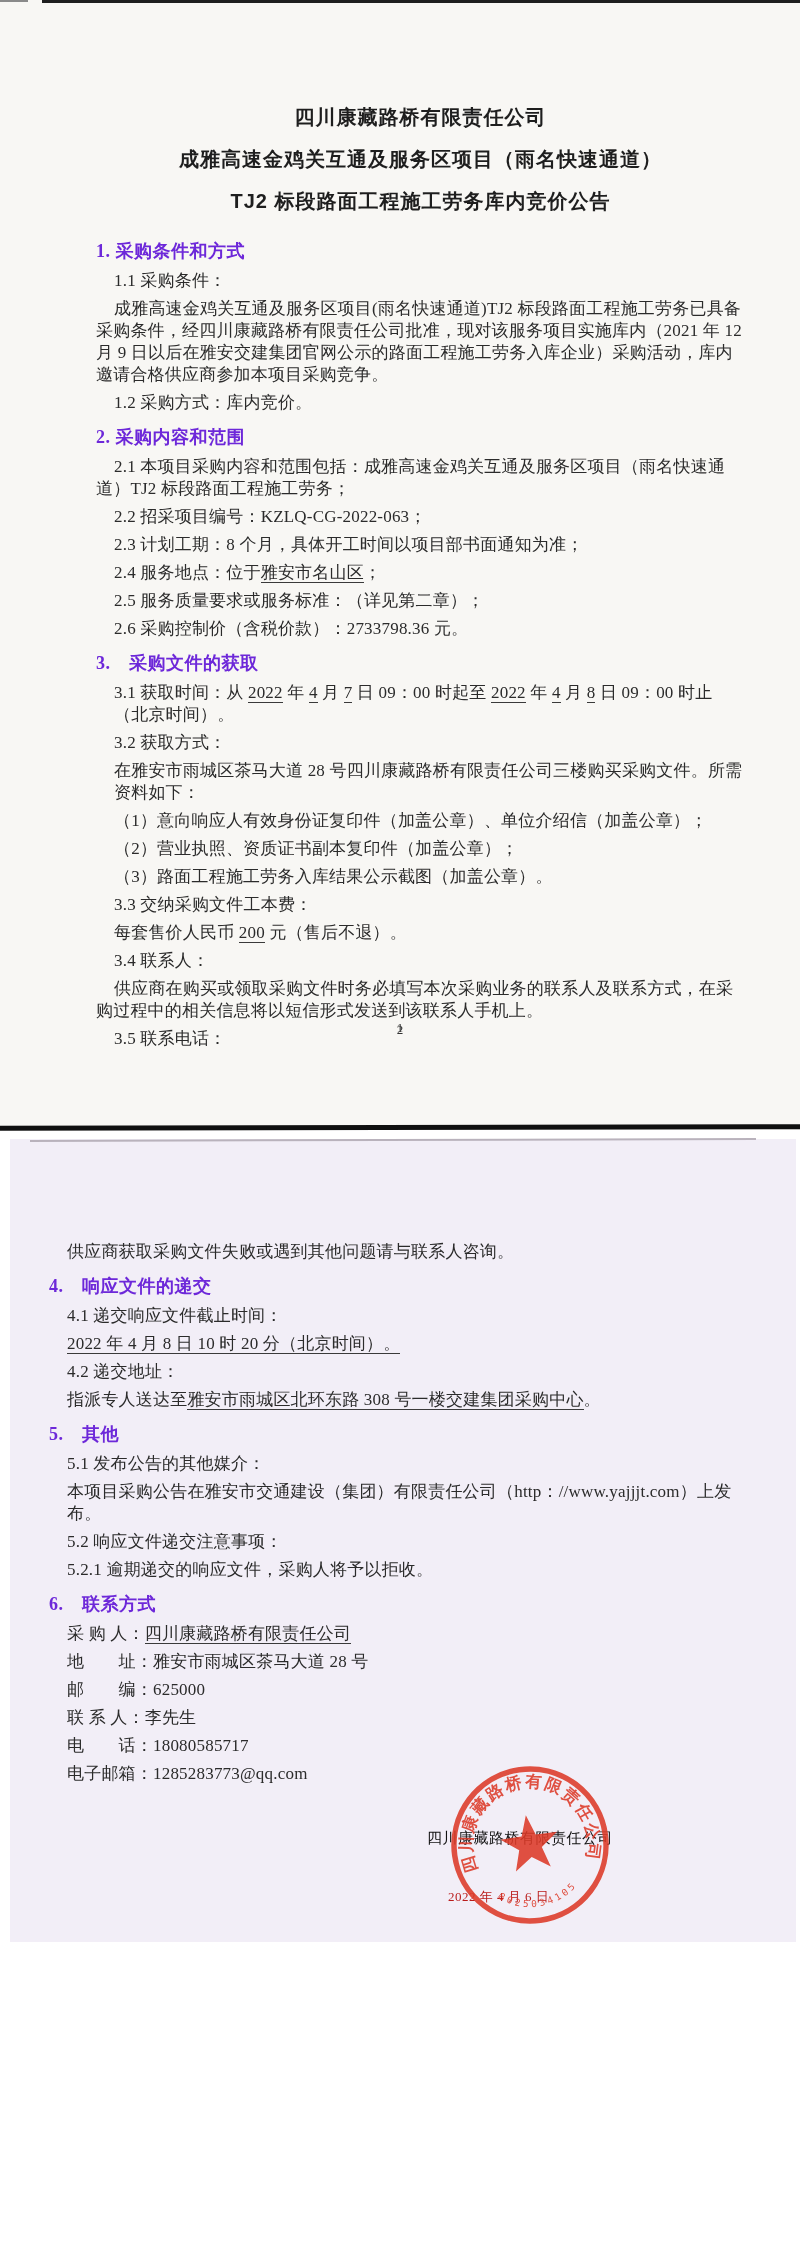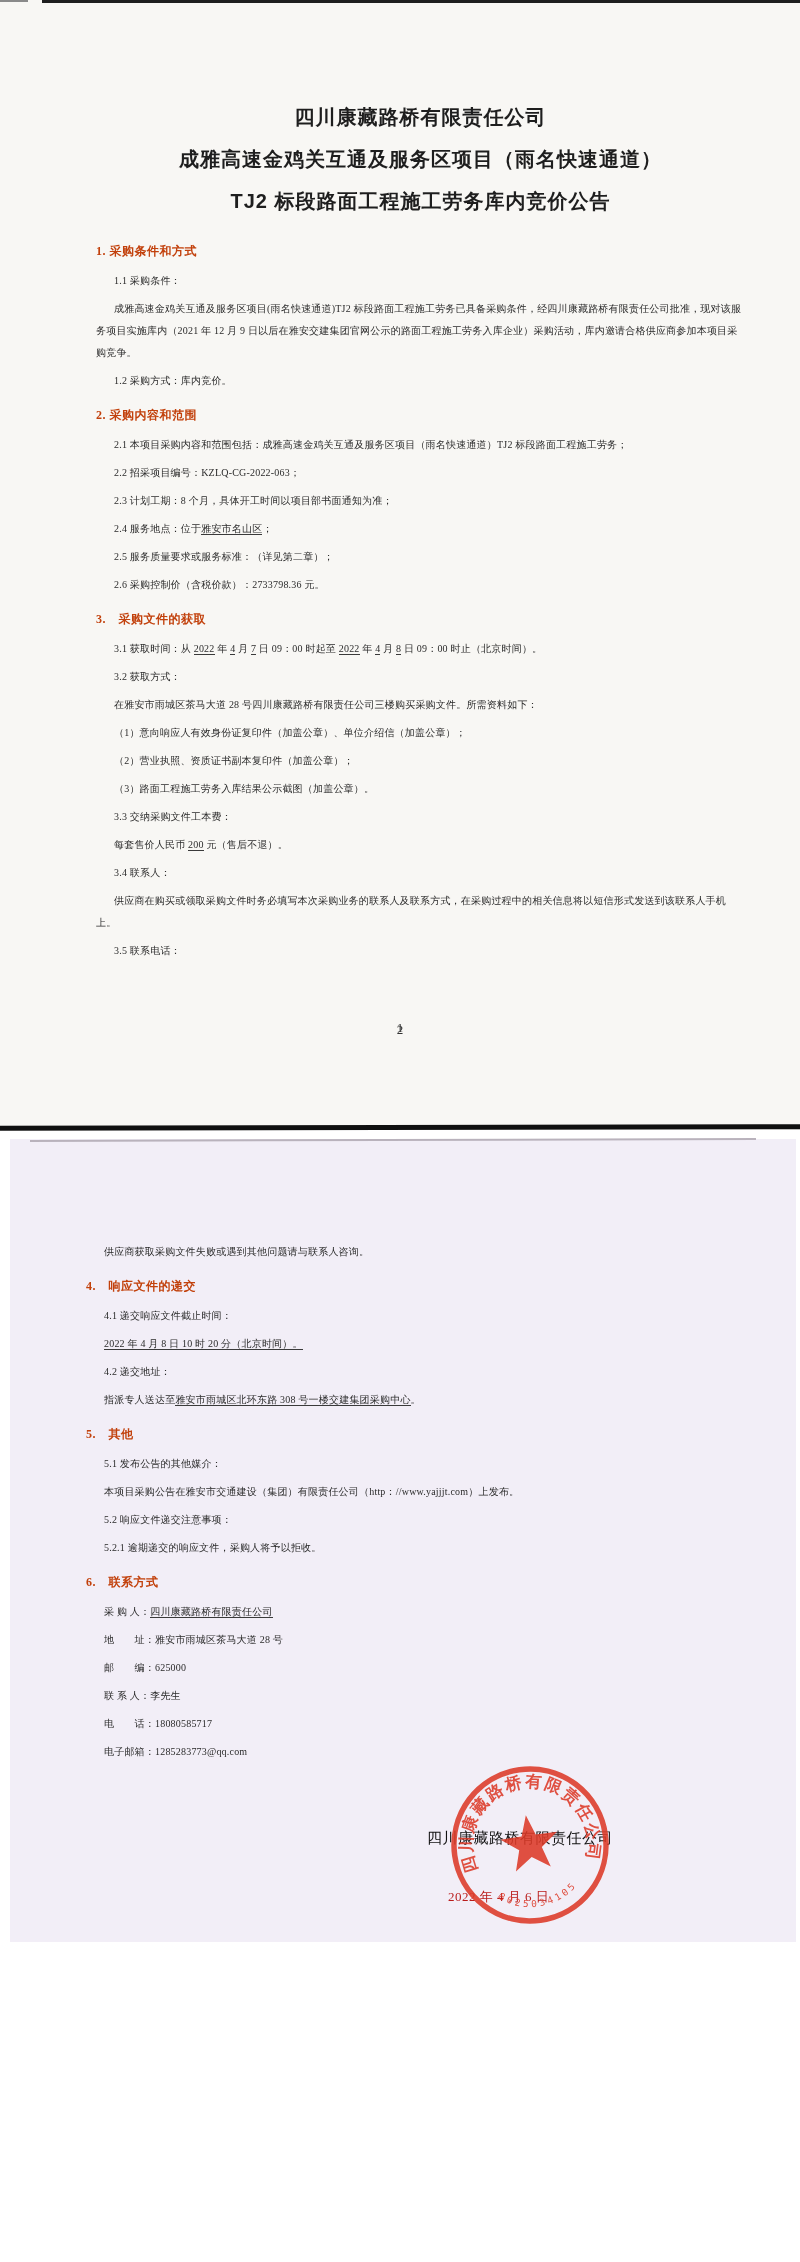--- a/index.html
+++ b/index.html
@@ -11,39 +11,39 @@
   }
   
   .page1{
     position:absolute;top:0;left:0;width:800px;height:1130px;
     background:#f8f7f4;
     padding:96px 55px 0 96px;box-sizing:border-box;
   }
   .page2{
     position:absolute;top:1139px;left:10px;width:786px;height:1113px;
     background:#f2eef7;
-    padding:96px 55px 0 76px;box-sizing:border-box;
+    padding:96px 55px 0 39px;box-sizing:border-box;
   }
   .p1-topline{position:absolute;top:0;left:42px;right:0;height:3px;background:#1f1f1f;}
   .p1-topnub{position:absolute;top:0;left:0;width:28px;height:2px;background:#8a8a8a;}
   .p1-botline{position:absolute;bottom:0;left:0;right:0;height:5px;background:#101010;transform:skewY(-0.12deg);}
   .p2-topline{position:absolute;top:0;left:20px;right:40px;height:2px;background:#b9b2bc;transform:skewY(-0.15deg);}
   .scan-bottom{position:absolute;left:0;top:2252px;width:800px;height:10px;background:#0c0c0c;}
   
   .t{
     text-align:center;font-family:"Liberation Sans","DejaVu Sans",sans-serif;
     font-weight:700;font-size:20px;line-height:42px;margin:0;letter-spacing:1px;color:#1e1e1e;
   }
   .titles{margin-bottom:14px;}
   .h2{
-    font-size:12px;font-weight:700;line-height:26px;margin:10px 0 6px 0;color:#c2410c;
+    font-size:18px;font-weight:700;line-height:26px;margin:10px 0 6px 0;color:#6d28d9;
     letter-spacing:0.5px;
   }
   .h2.first{margin-top:16px;}
-  .ln{font-size:10px;line-height:22px;margin:6px 0;letter-spacing:0.2px;}
+  .ln{font-size:17px;line-height:22px;margin:6px 0;letter-spacing:0.2px;}
   .ind{margin-left:18px;}
   .para{text-indent:18px;}
   .u{border-bottom:1px solid #3a3a3a;}
   .pagenum{position:absolute;left:0;width:100%;text-align:center;font-size:13px;color:#333;}
   .pagenum.p1{top:1020px;}
   .pagenum.p2{top:1022px;}
   
   .contact .lbl{letter-spacing:0.2px;}
   
   .sig-company{position:absolute;left:417px;top:688px;font-size:15px;line-height:22px;letter-spacing:0.5px;color:#111;}

